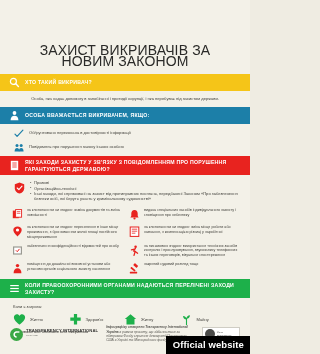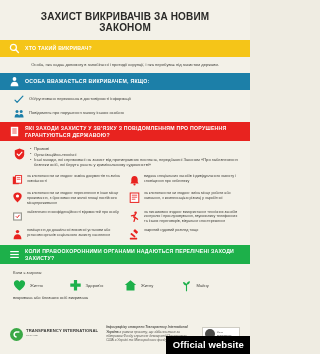--- a/index.html
+++ b/index.html
@@ -21,26 +21,27 @@
     background: #f3f1e8;
     box-sizing: border-box;
   }
 
   
   .title-block {
     padding: 11px 14px 7px 14px;
     text-align: center;
   }
   .title-line {
-    font-size: 10px;
-    font-weight: bold;
+    font-size: 14px;
+    font-weight: normal;
     letter-spacing: 0.15px;
     color: #2a2a28;
     line-height: 11px;
     text-transform: uppercase;
+    margin-top: 34px;
   }
 
   
   .banner {
     display: flex;
     align-items: center;
     gap: 5px;
     padding: 3px 8px 3px 9px;
     box-sizing: border-box;
     min-height: 13px;

